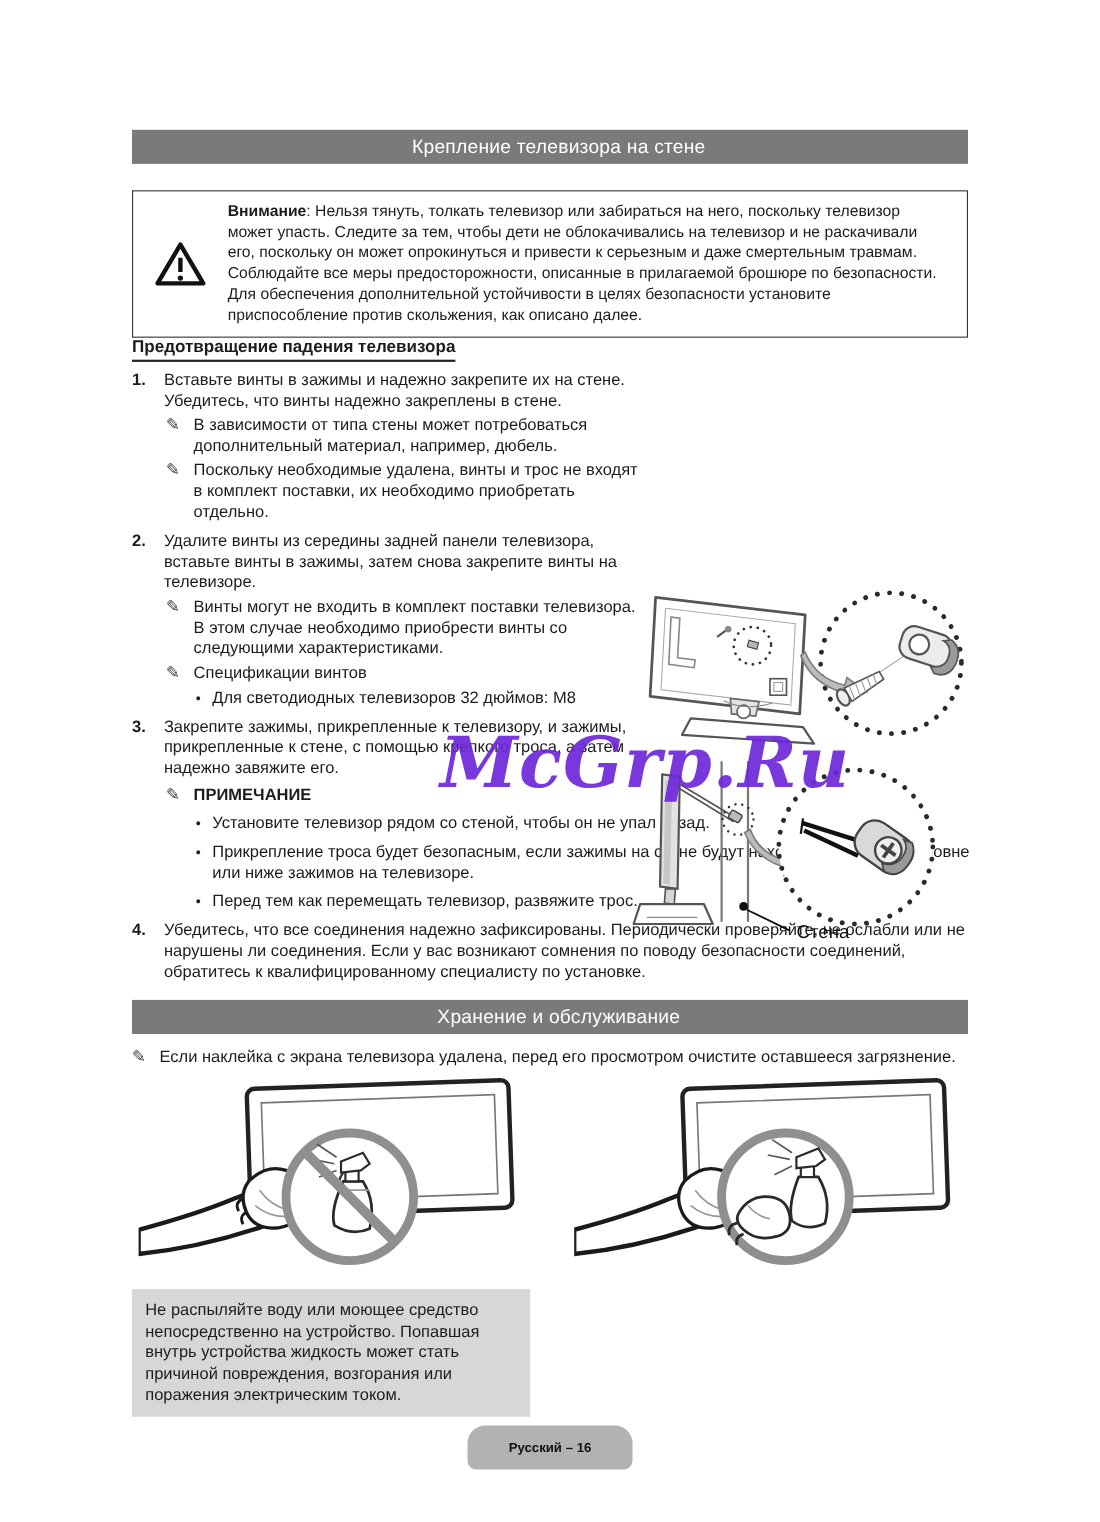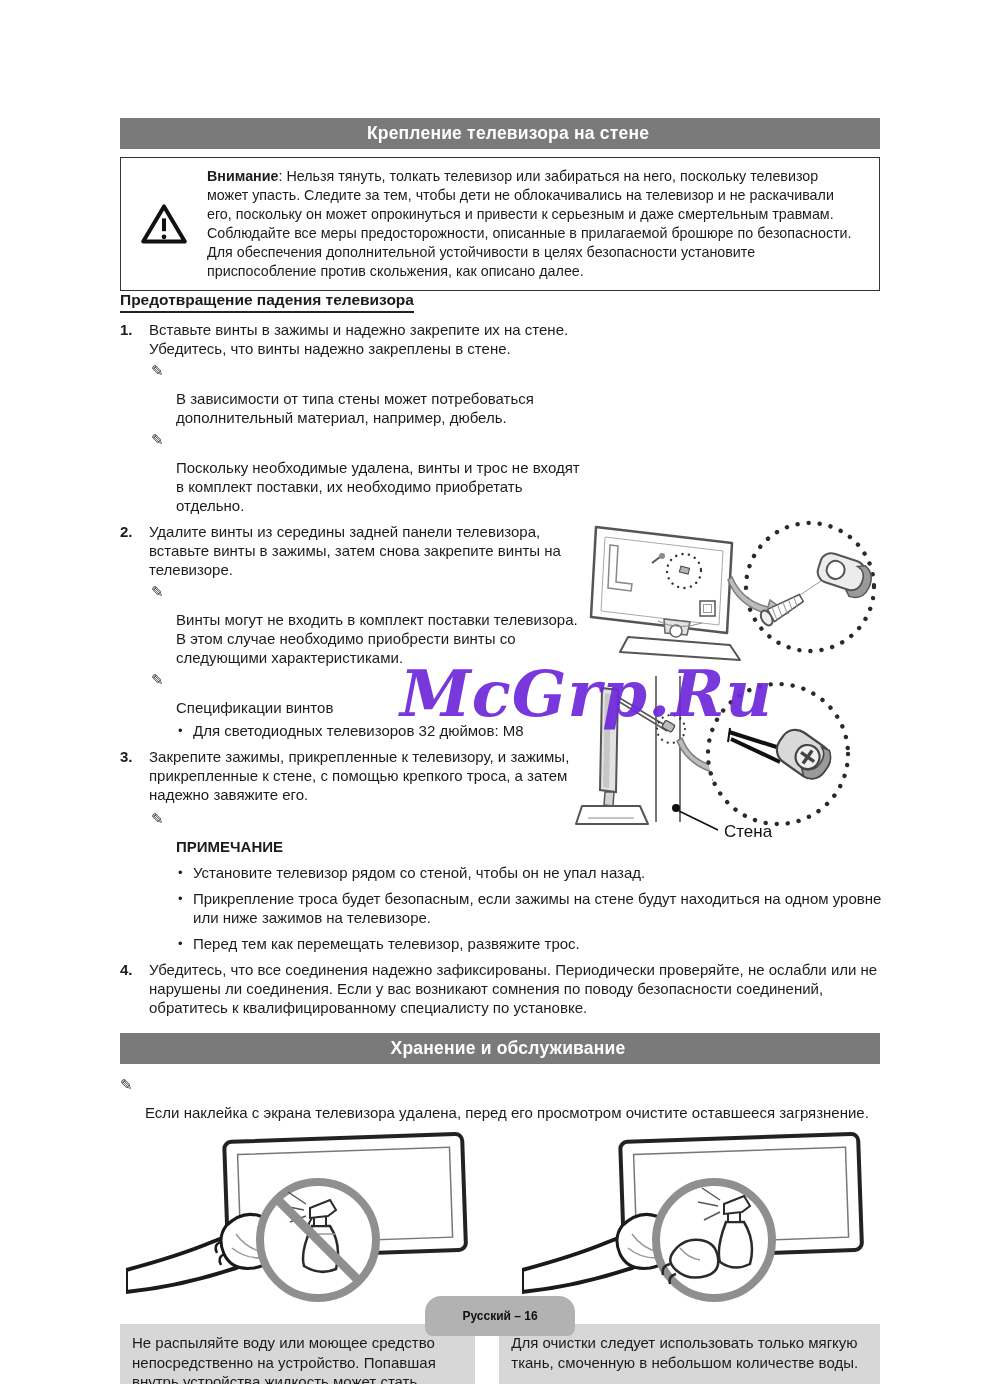--- a/index.html
+++ b/index.html
@@ -1,38 +1,38 @@
 <!DOCTYPE html>
 <html><head>
 <meta charset="utf-8">
 <style>
   html,body{margin:0;padding:0;background:#fff;}
   .page{position:relative;width:1000px;height:1384px;background:#ffffff;overflow:hidden;
         font-family:"Liberation Sans",sans-serif;color:#1c1c1c;}
   .content{position:absolute;left:120px;top:118px;width:760px;}
 
-  .bar{height:31px;background:#7a7a7a;color:#ffffff;font-weight:bold;font-size:17.5px;
+  .bar{height:31px;background:#7a7a7a;color:#ffffff;font-weight:normal;font-size:17.5px;
        display:flex;align-items:center;justify-content:center;letter-spacing:.2px;padding-left:16px;}
 
-  .warnbox{margin-top:8px;border:1.5px solid #333;display:flex;align-items:center;
+  .warnbox{margin-top:24px;border:1.5px solid #333;display:flex;align-items:center;
            padding:9px 22px 9px 0;box-sizing:border-box;}
   .warn-icon-cell{width:86px;flex:none;display:flex;justify-content:center;}
   .warn-text{flex:1;font-size:14.3px;line-height:19px;}
 
   .subheading{font-weight:bold;font-size:15.5px;display:inline-block;
               border-bottom:2px solid #222;padding-bottom:2px;}
 
   .steps{position:relative;margin-top:4px;}
   .narrow{width:465px;}
   .step{display:flex;margin-top:7px;font-size:15px;line-height:19px;}
   .num{width:29px;flex:none;font-weight:bold;}
   .stxt{flex:1;}
   .note{display:flex;margin:3px 0 0 31px;font-size:15px;line-height:19px;}
   .nicon{width:25px;flex:none;font-size:15px;color:#333;}
-  .ntxt{flex:1;margin-top:28px;}
+  .ntxt{flex:1;}
   .nheading{font-weight:bold;}
   .specb{display:flex;margin:4px 0 0 58px;font-size:15px;line-height:19px;}
   .bdot{width:15px;flex:none;font-size:13px;}
   .nb{display:flex;margin:7px 0 0 58px;font-size:15px;line-height:19px;}
   .wide{width:720px;}
 
   .fig{position:absolute;}
   .fig1{left:460px;top:193px;}
   .fig2{left:448px;top:350px;}
 
@@ -249,21 +249,20 @@
           <path d="M198,72 L180,60 M196,78 L176,74 M198,84 L182,92" stroke="#555" stroke-width="1.5"></path>
           <path d="M150,126 q10,-16 28,-14 q16,2 18,18 q2,14 -12,18 q-18,5 -30,-6 q-9,-8 -4,-16 Z" fill="#fff" stroke="#2a2a2a" stroke-width="2.5"></path>
           <path d="M158,120 q8,10 20,12" stroke="#999" fill="none" stroke-width="1.5"></path>
           <path d="M148,136 q-9,2 -7,11 M154,146 q-8,2 -6,10" stroke="#2a2a2a" stroke-width="2.5" fill="none"></path>
         </svg>
       </div>
     </div>
 
     <div class="boxrow">
       <div class="gbox gbox-left">Не распыляйте воду или моющее средство непосредственно на устройство.  Попавшая внутрь устройства жидкость может стать причиной повреждения, возгорания или поражения электрическим током.</div>
-      <div class="gbox gbox-right">Для очистки следует использовать только мягкую ткань, смоченную в небольшом количестве воды.</div>
     </div>
   </div>
 
   <div class="watermark">McGrp.Ru</div>
 
   <div class="pagefooter">
     <span>Русский – 16</span>
   </div>
 </div>
 

